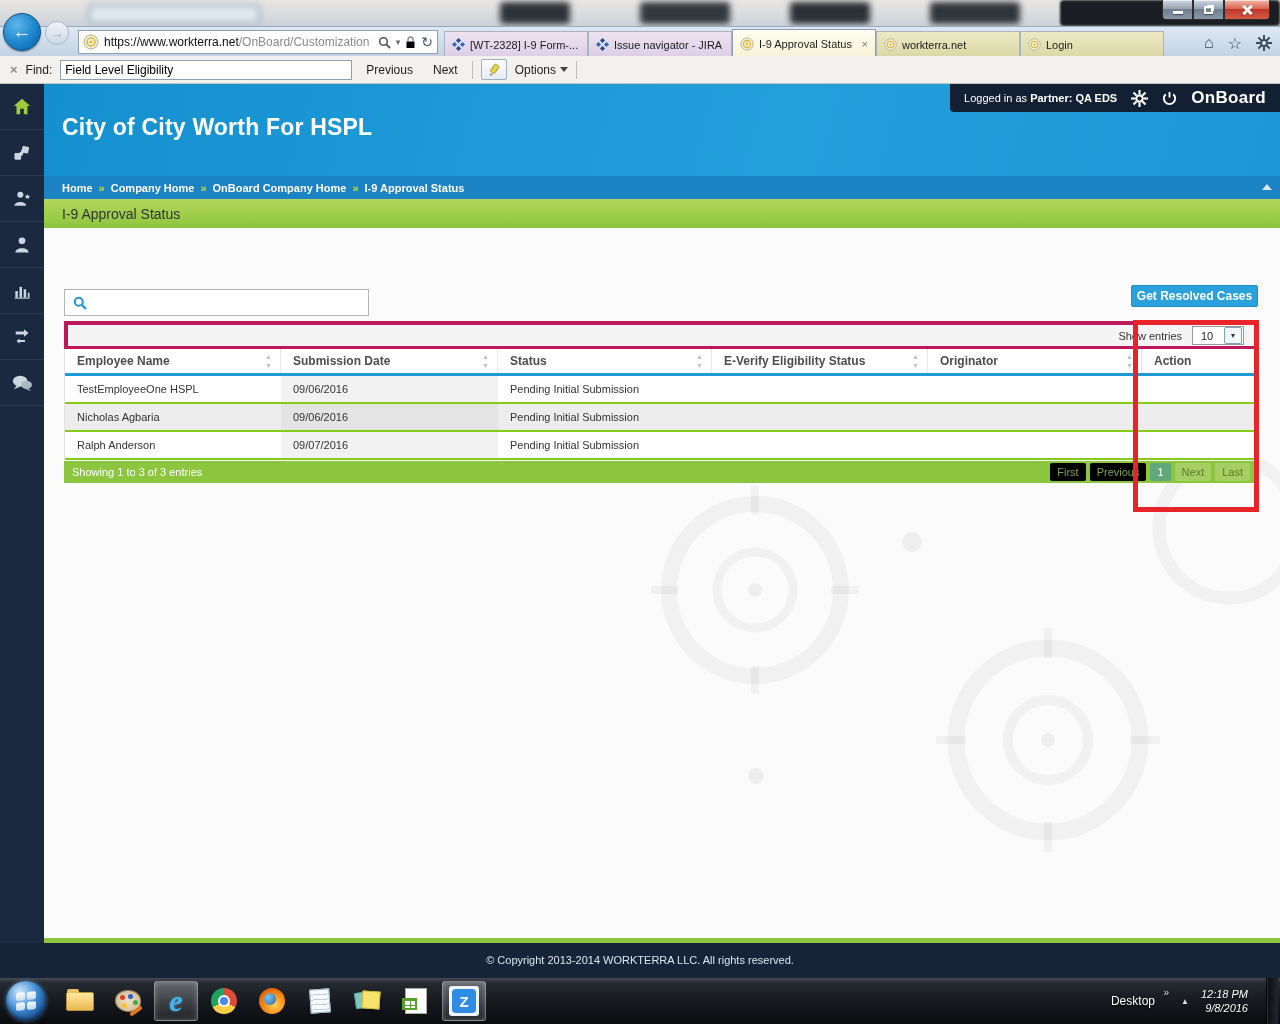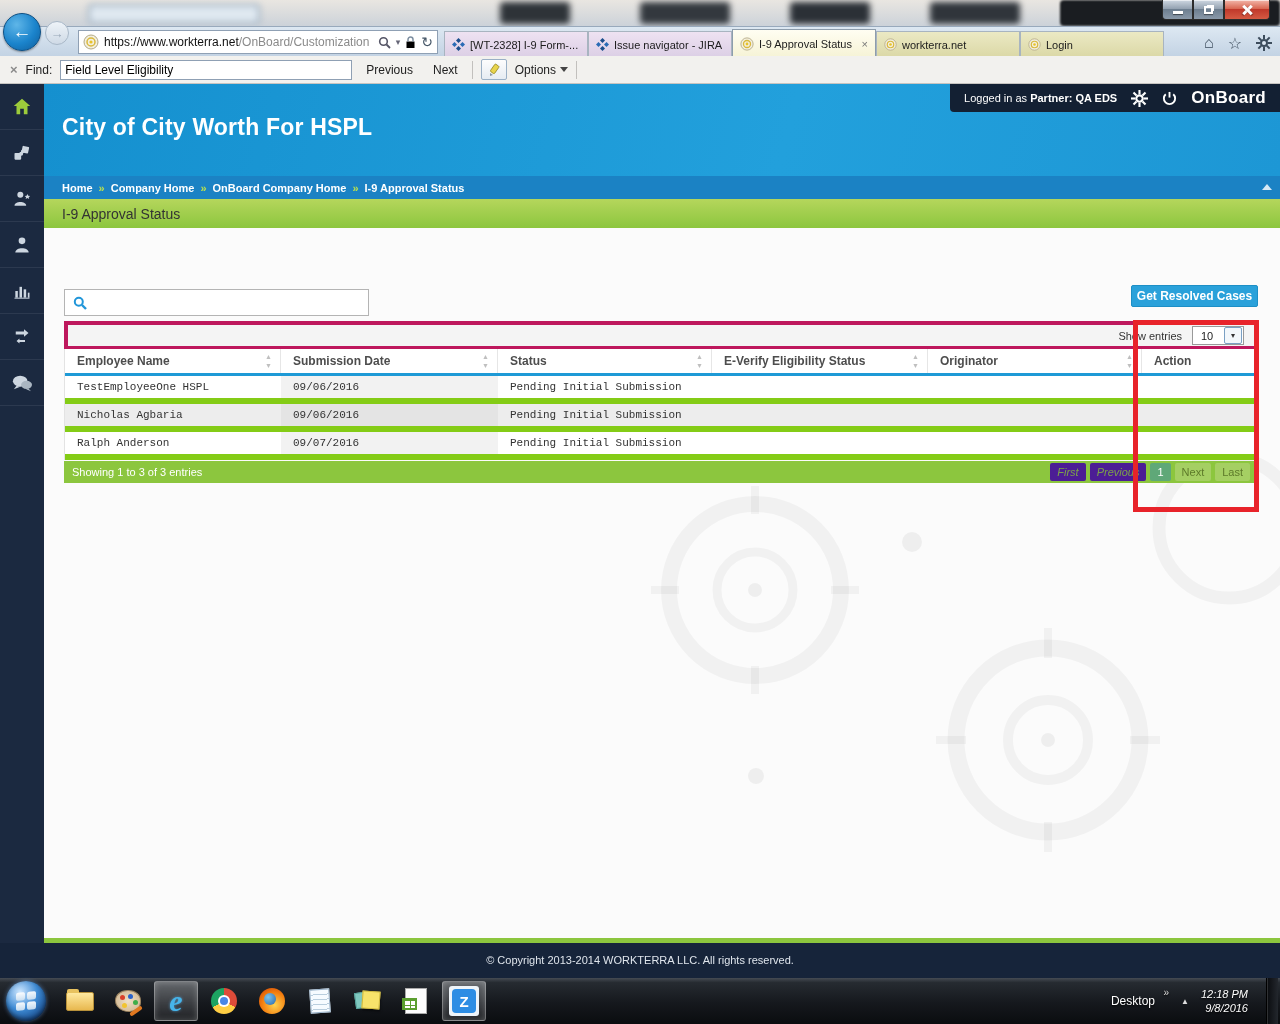--- a/index.html
+++ b/index.html
@@ -122,33 +122,33 @@
                      background:#f2f7fb; font-size:8px; color:#333; display:flex; align-items:center; justify-content:center; }
 
   .table { position:absolute; left:20px; top:121px; width:1194px; z-index:2; background:#fff;
            border-left:1px solid #e3e3e3; border-right:1px solid #e3e3e3; }
   .thead { display:flex; height:27px; border-bottom:3px solid #1e9ad6; background:#fff; }
   .th { position:relative; display:flex; align-items:center; padding-left:12px; font-size:12px; font-weight:bold;
         color:#4d4d4d; border-right:1px solid #e6e6e6; }
   .th:last-child { border-right:none; }
   .sort { position:absolute; right:8px; top:3px; display:flex; flex-direction:column; line-height:9px; }
   .sort span { font-size:7px; color:#bfbfbf; }
-  .tr { display:flex; height:28px; border-bottom:6px solid #84cc16; background:#fff;font-family:Liberation Mono, monospace; }
+  .tr { display:flex; height:28px; border-bottom:2px solid #84cc16; background:#fff; }
   .tr.alt { background:#ededed; }
   .td { display:flex; align-items:center; padding-left:12px; font-size:11px; color:#333; }
   .tr .td.datecol { background:#f2f2f2; }
   .tr.alt .td.datecol { background:#e4e4e4; }
   .c0{width:216px;} .c1{width:217px;} .c2{width:214px;} .c3{width:216px;} .c4{width:214px;} .c5{width:115px;}
 
   .pagbar { position:absolute; left:20px; top:233px; width:1194px; height:22px; background:#8cc63e;
             display:flex; align-items:center; padding:0 8px; z-index:2; }
   .pagsum { font-size:11px; color:#fff; }
   .pagbtns { margin-left:auto; display:flex; align-items:center; gap:4px; }
   .pagbtn { font-size:11px; color:#5d7a2a; background:#a5cf63; border-radius:2px; padding:3px 7px; }
-  .pagbtn.dim { color:#7da348; background:#4c1d95;font-style:italic; }
+  .pagbtn.dim { color:#7da348; background:#000000; }
   .pagbtn.current { background:#5fa878; color:#fff; }
 
   .redbox { position:absolute; left:1089px; top:92px; width:126px; height:192px;
             border:5px solid #e8232a; z-index:40; }
 
   .greenline { position:absolute; left:44px; top:854px; width:1236px; height:5px; background:#8cc63e; }
   .appfooter { position:absolute; left:0; top:859px; width:1280px; height:35px; background:#16243a;
                color:#dfe5ec; font-size:11px; text-align:center; line-height:35px; }
 
   

